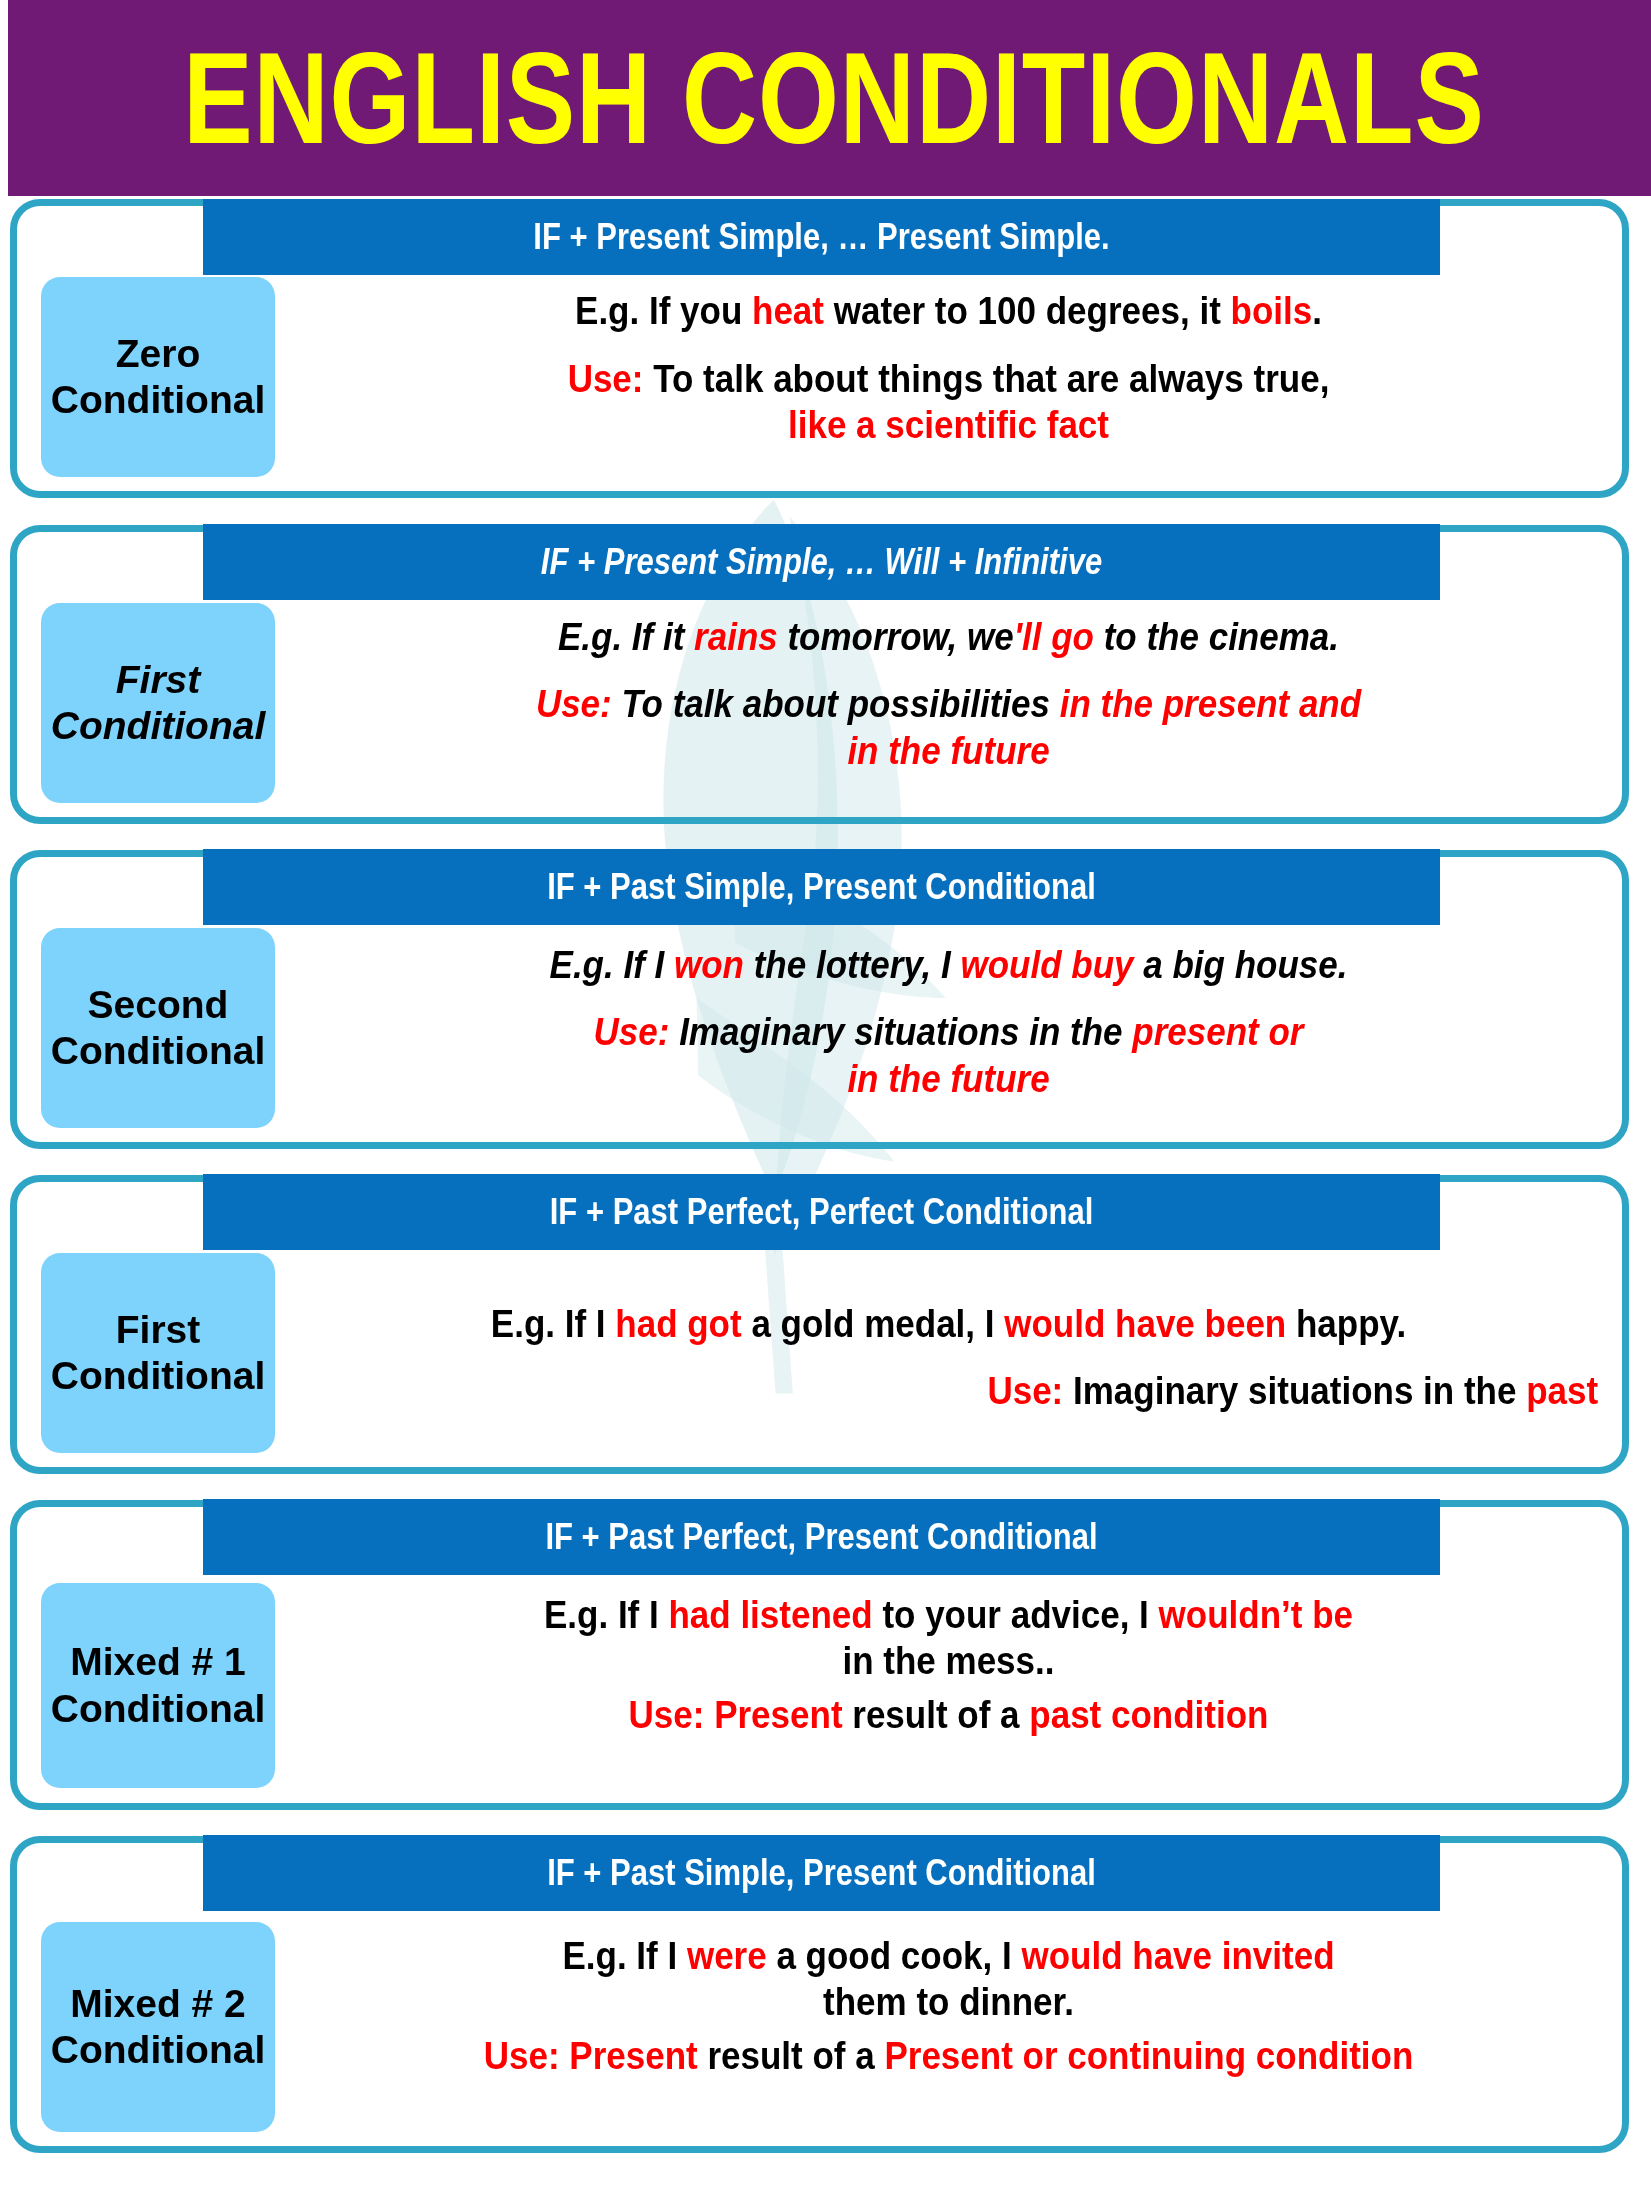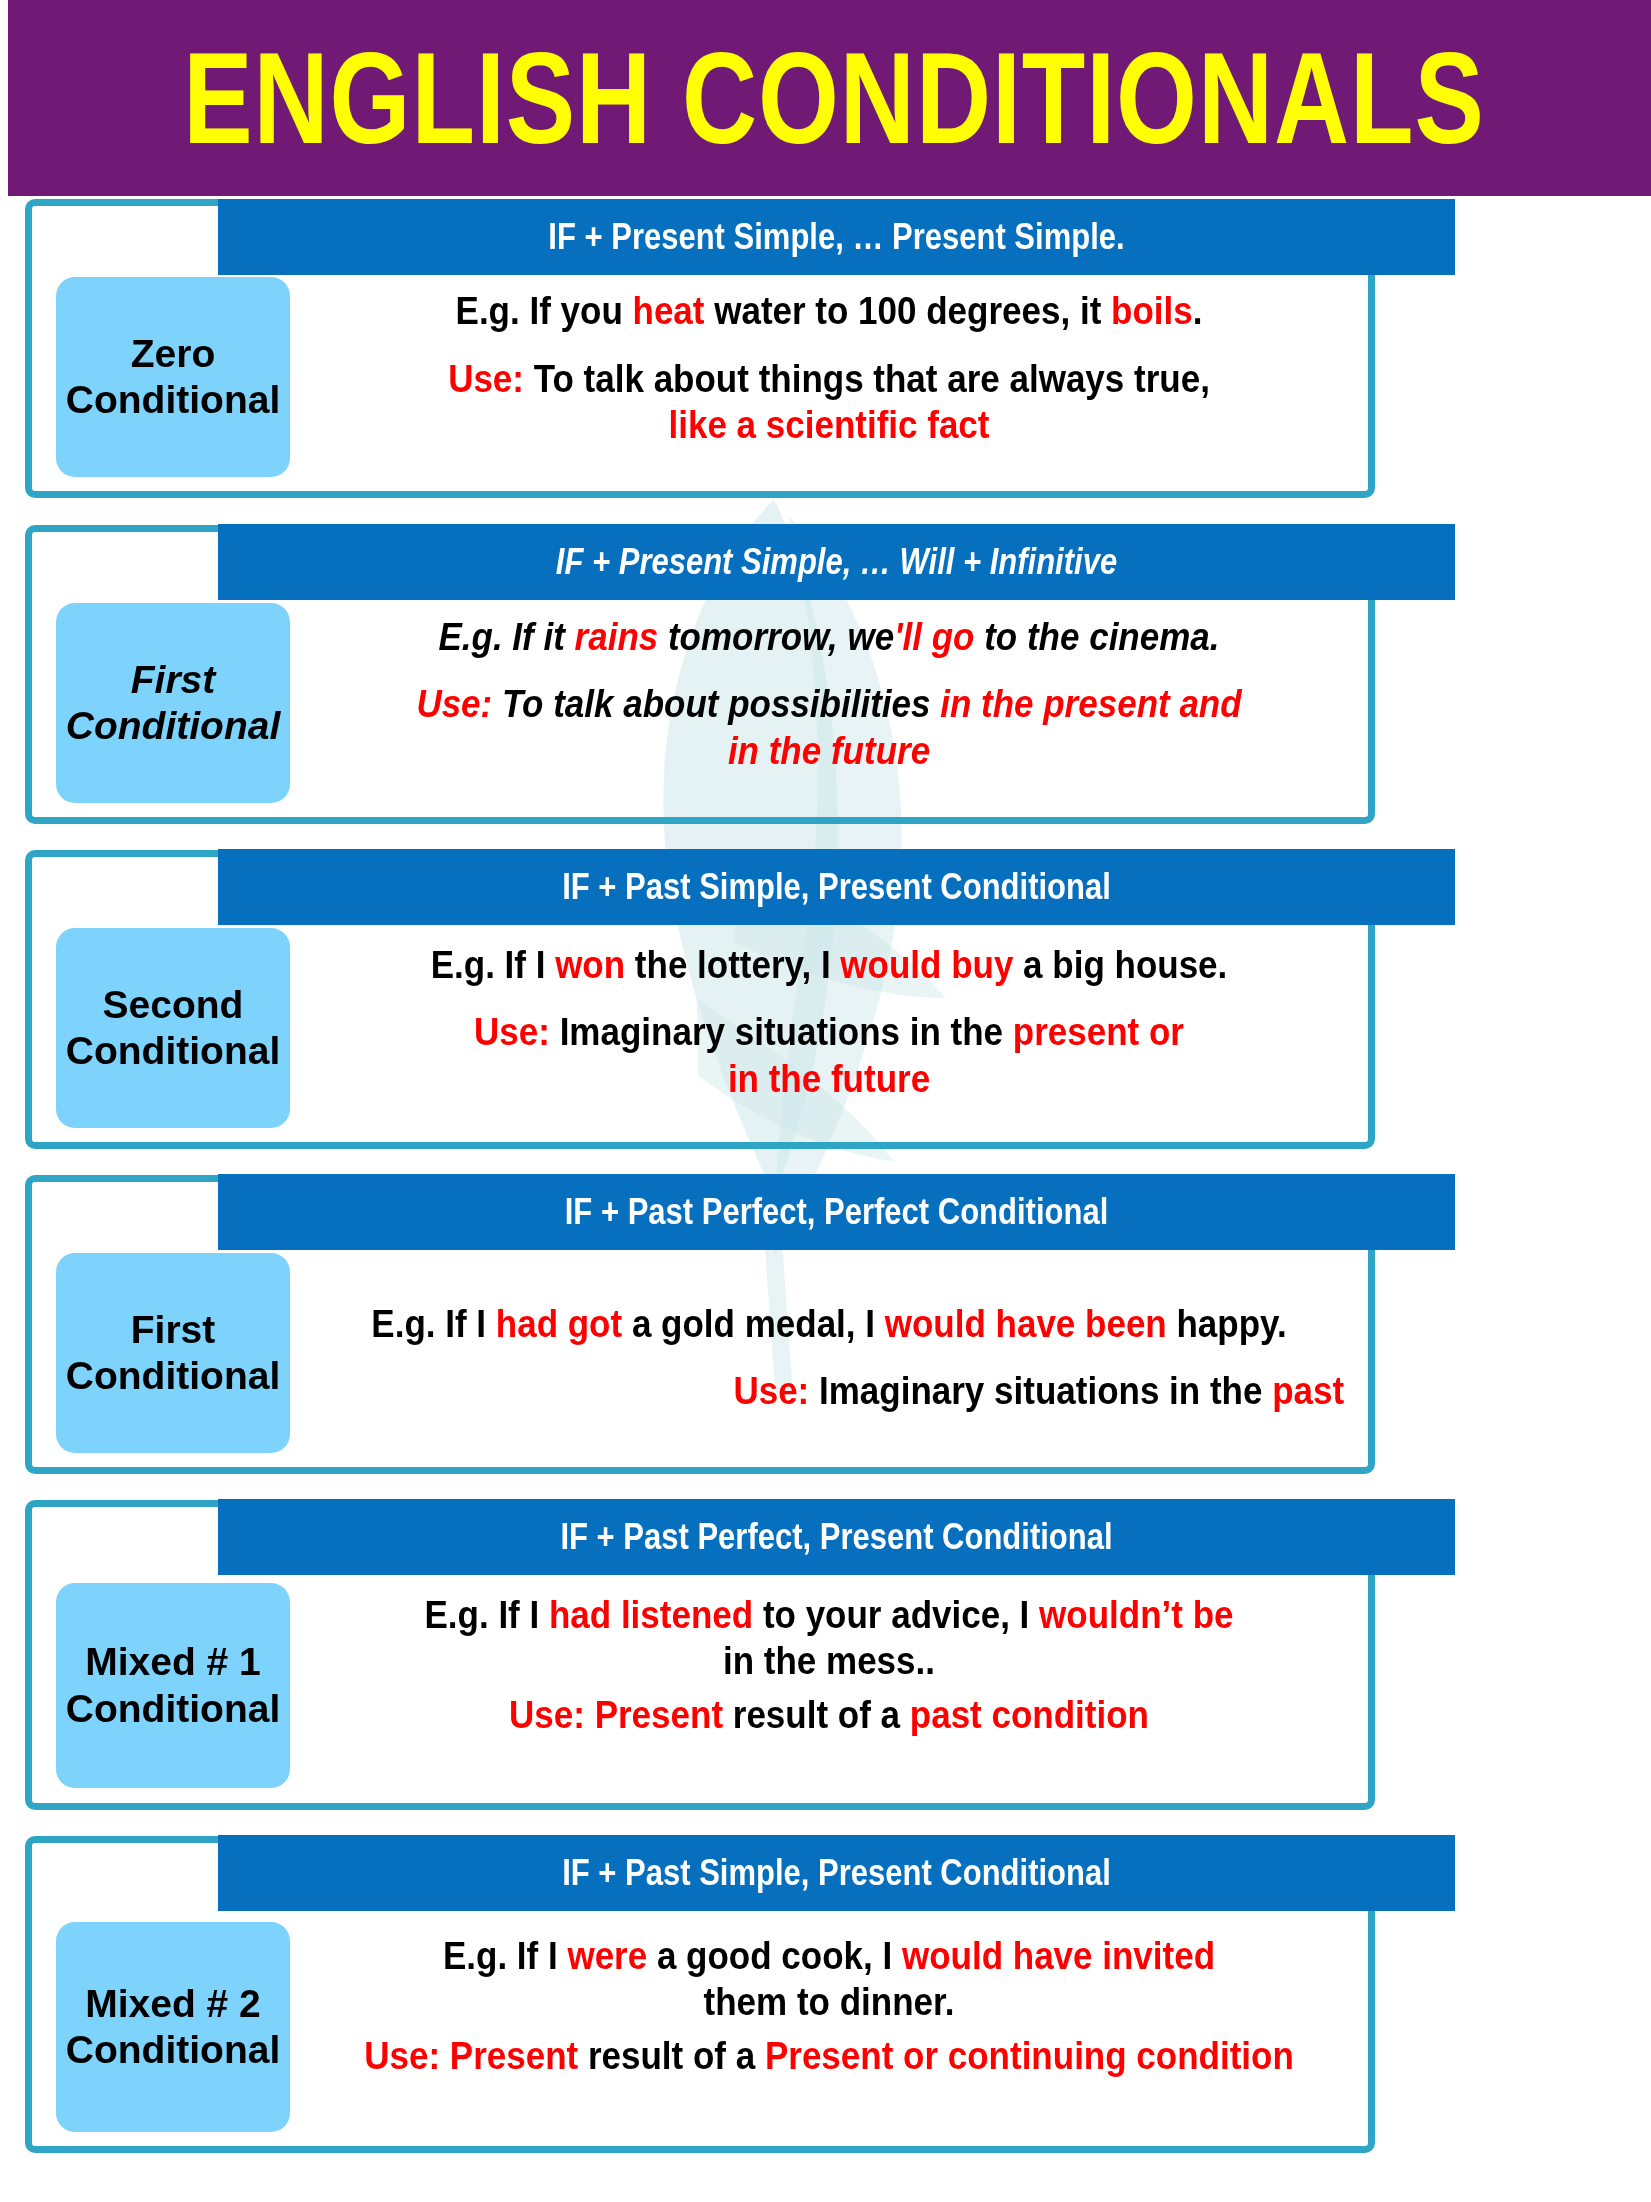--- a/index.html
+++ b/index.html
@@ -61,24 +61,24 @@
     position: absolute;
     left: 0;
     top: 196px;
     width: 1652px;
     height: 2006px;
     z-index: 3;
   }
 
   .card {
     position: absolute;
-    left: 25px;
-    width: 1350px;
+    left: 10px;
+    width: 1619px;
     border: 7.7px solid #2FA5C6;
-    border-radius: 10px;
+    border-radius: 30px;
     background: transparent;
   }
 
   
   .formula-bar {
     position: absolute;
     left: 186px;
     top: -7.7px;
     width: 1237px;
     height: 76px;
@@ -152,21 +152,21 @@
 
   #card-0 .name-chip { top: 71px;  height: 200px; }
   #card-1 .name-chip { top: 71px;  height: 200px; }
   #card-2 .name-chip { top: 71px;  height: 200px; }
   #card-3 .name-chip { top: 71px;  height: 200px; }
   #card-4 .name-chip { top: 76px;  height: 205px; }
   #card-5 .name-chip { top: 79px;  height: 210px; }
 
   #card-0 .card-body { top: 83px; }
   #card-1 .card-body { top: 83px; }
-  #card-2 .card-body { top: 86px; }
+  #card-2 .card-body { top: 86px; font-style: italic; }
   #card-3 .card-body { top: 120px; }
   #card-4 .card-body { top: 86px; }
   #card-5 .card-body { top: 91px; }
 
   
   .align-right { text-align: right !important; padding-right: 6.9px; }
 </style>
 </head>
 <body>
 

